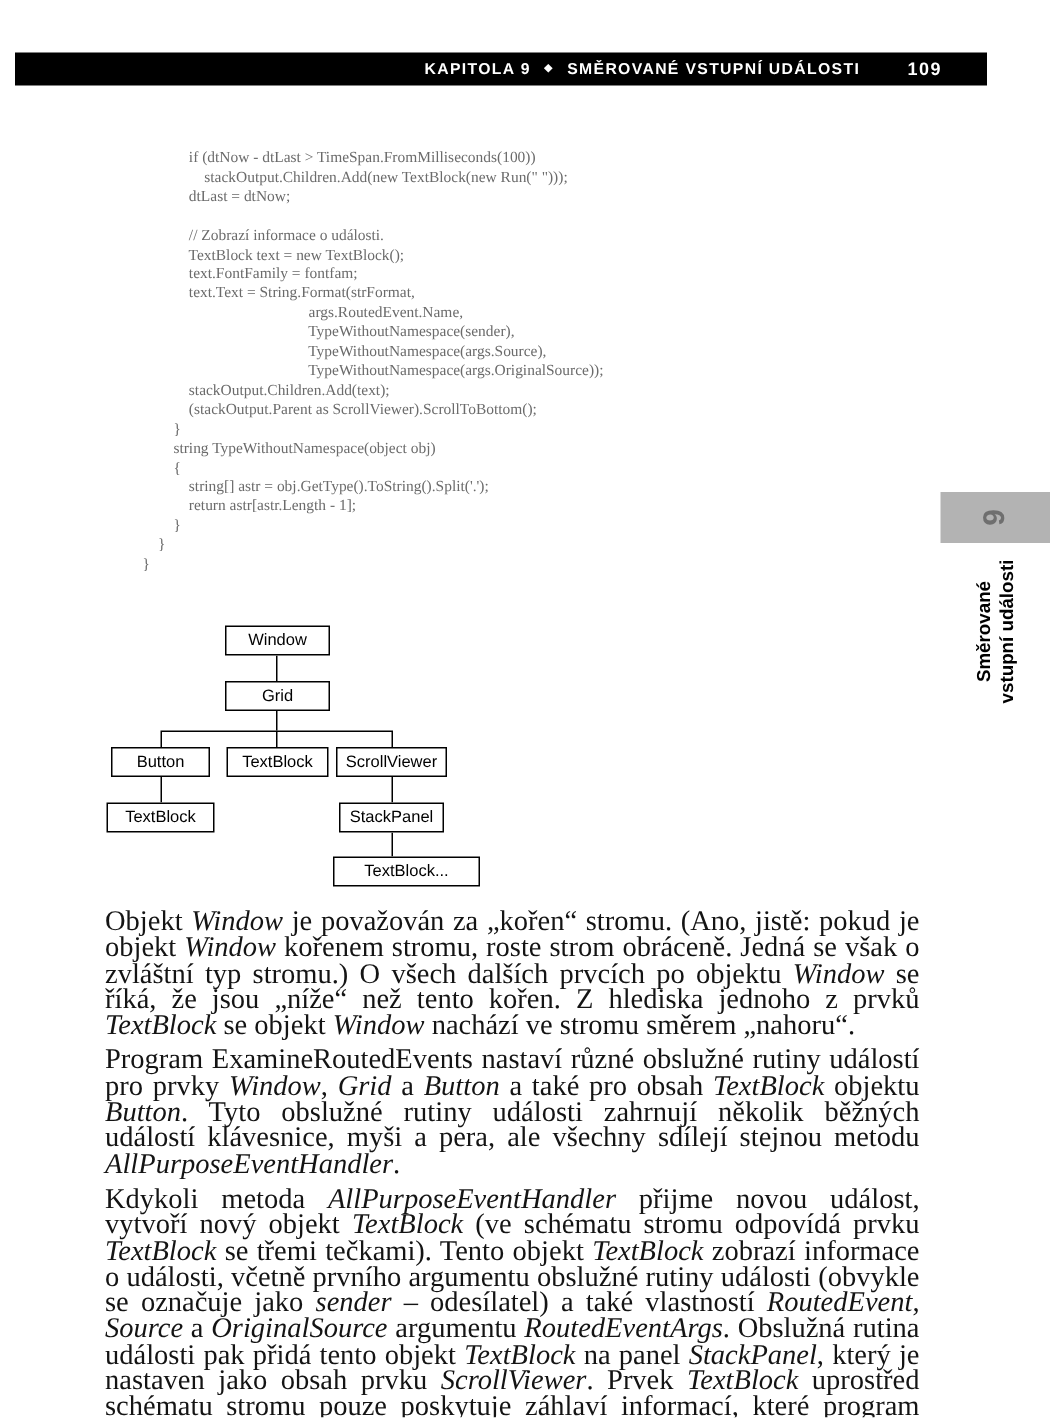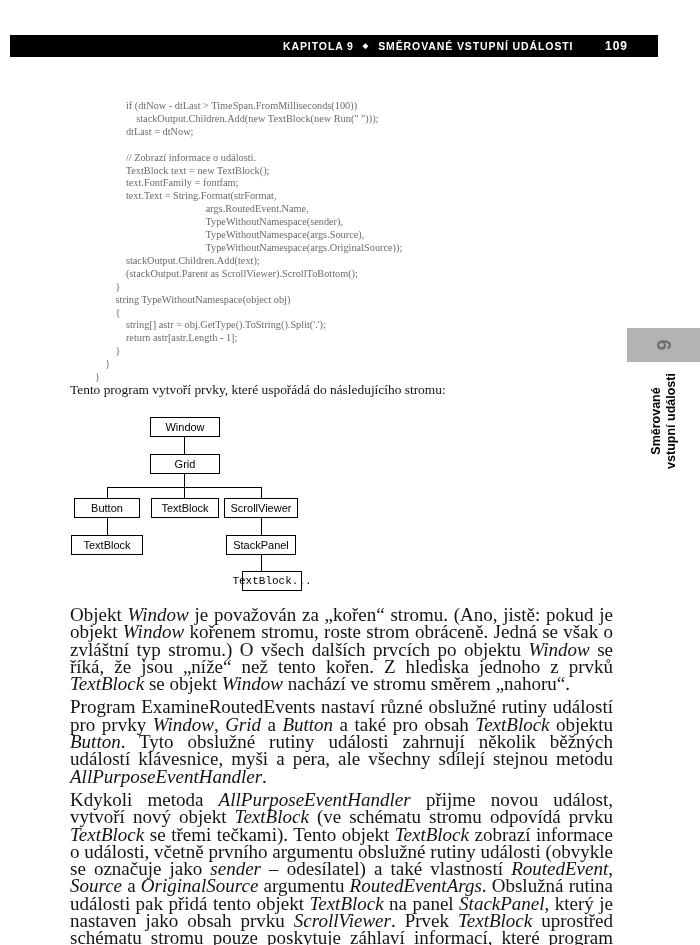--- a/index.html
+++ b/index.html
@@ -39,21 +39,21 @@
     display:flex; align-items:center; justify-content:center; font-size:11px; color:#000;
   }
   .dline { position:absolute; background:var(--line_color, #000); }
   .b-window       { left:80px;  top:5px;   width:70px; }
   .b-grid         { left:80px;  top:42px;  width:70px; }
   .b-button       { left:4px;   top:86px;  width:66px; }
   .b-textblock1   { left:81px;  top:86px;  width:68px; }
   .b-scrollviewer { left:154px; top:86px;  width:74px; }
   .b-textblock2   { left:1px;   top:123px; width:72px; }
   .b-stackpanel   { left:156px; top:123px; width:70px; }
-  .b-textblock3   { left:172px; top:159px; width:60px;font-family:Liberation Mono, monospace; }
+  .b-textblock3   { left:152px; top:159px; width:98px; }
   .l1   { left:114px; top:25px;  width:1px;   height:17px; }
   .l2   { left:114px; top:62px;  width:1px;   height:13px; }
   .lbar { left:37px;  top:75px;  width:155px; height:1px;  }
   .l3   { left:37px;  top:76px;  width:1px;   height:10px; }
   .l4   { left:114px; top:76px;  width:1px;   height:10px; }
   .l5   { left:191px; top:76px;  width:1px;   height:10px; }
   .l6   { left:37px;  top:106px; width:1px;   height:17px; }
   .l7   { left:191px; top:106px; width:1px;   height:17px; }
   .l8   { left:191px; top:143px; width:1px;   height:16px; }
   
@@ -109,21 +109,20 @@
             (stackOutput.Parent as ScrollViewer).ScrollToBottom();
         }
         string TypeWithoutNamespace(object obj)
         {
             string[] astr = obj.GetType().ToString().Split('.');
             return astr[astr.Length - 1];
         }
     }
 }</pre>
 
-  <p class="intro">Tento program vytvoří prvky, které uspořádá do následujícího stromu:</p>
 
   <div class="diagram">
     <div class="dline l1"></div>
     <div class="dline l2"></div>
     <div class="dline lbar"></div>
     <div class="dline l3"></div>
     <div class="dline l4"></div>
     <div class="dline l5"></div>
     <div class="dline l6"></div>
     <div class="dline l7"></div>

